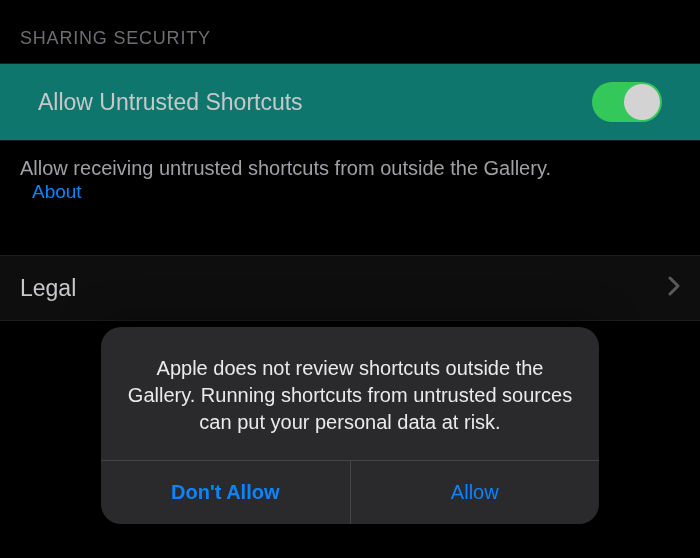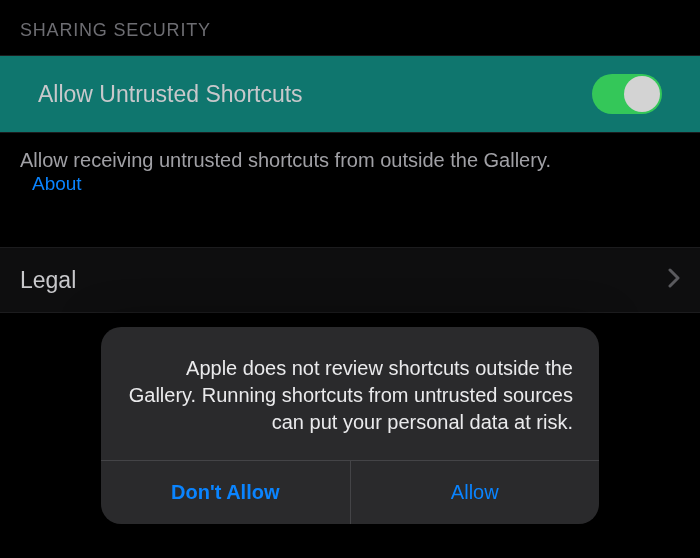--- a/index.html
+++ b/index.html
@@ -12,21 +12,21 @@
       height: 558px;
       background: #000;
       font-family: -apple-system, 'Helvetica Neue', Helvetica, Arial, sans-serif;
       overflow: hidden;
       position: relative;
     }
     .section-header {
       color: #6d6d72;
       font-size: 18px;
       letter-spacing: 0.8px;
-      padding: 20px 20px 14px 20px;
+      padding: 28px 20px 14px 20px;
       text-transform: uppercase;
     }
     .row {
       background: #0f766e;
       padding: 18px 38px;
       display: flex;
       align-items: center;
       justify-content: space-between;
       border-top: 1px solid #1c1c1e;
       border-bottom: 1px solid #1c1c1e;
@@ -107,21 +107,20 @@
     .alert-title {
       color: #fff;
       font-size: 25px;
       font-weight: 600;
       margin-bottom: 8px;
     }
     .alert-message {
       color: #eaeaec;
       font-size: 20px;
       line-height: 1.35;
-      text-align: right;
     }
     .alert-buttons {
       display: flex;
       border-top: 1px solid #444447;
     }
     .alert-button {
       flex: 1;
       padding: 20px 8px;
       text-align: center;
       font-size: 20px;

